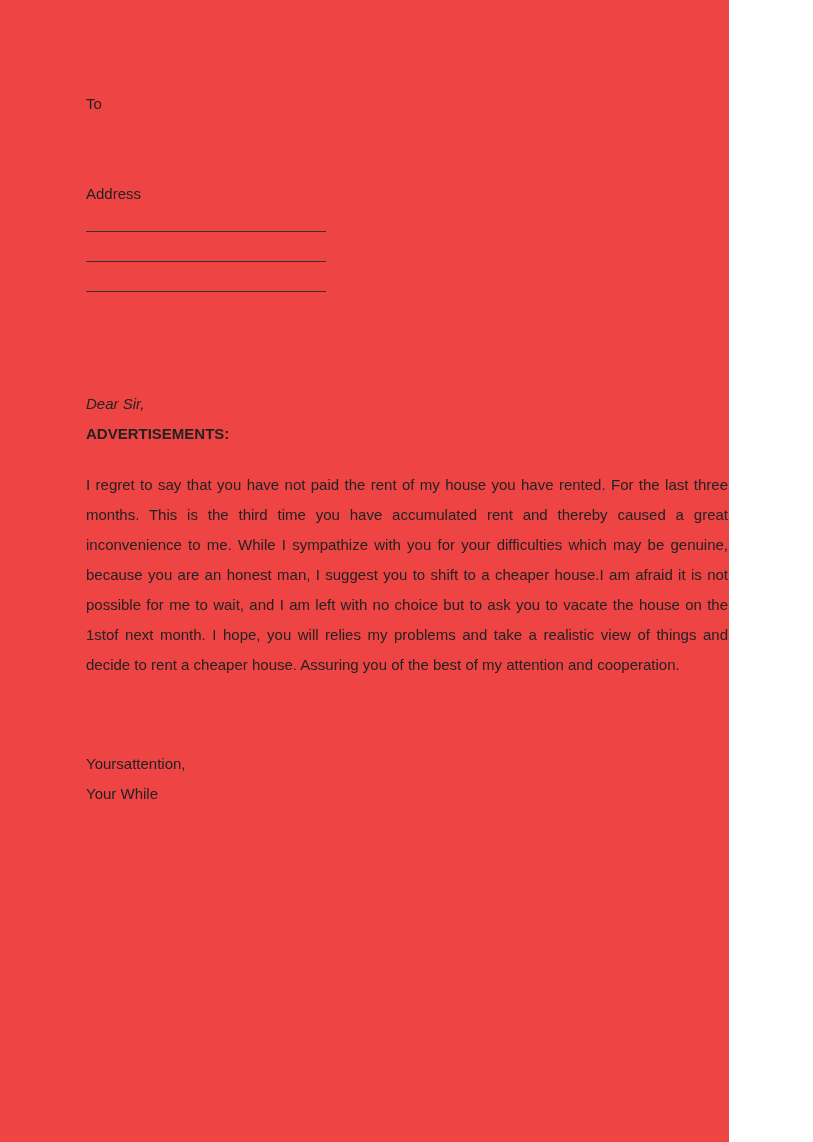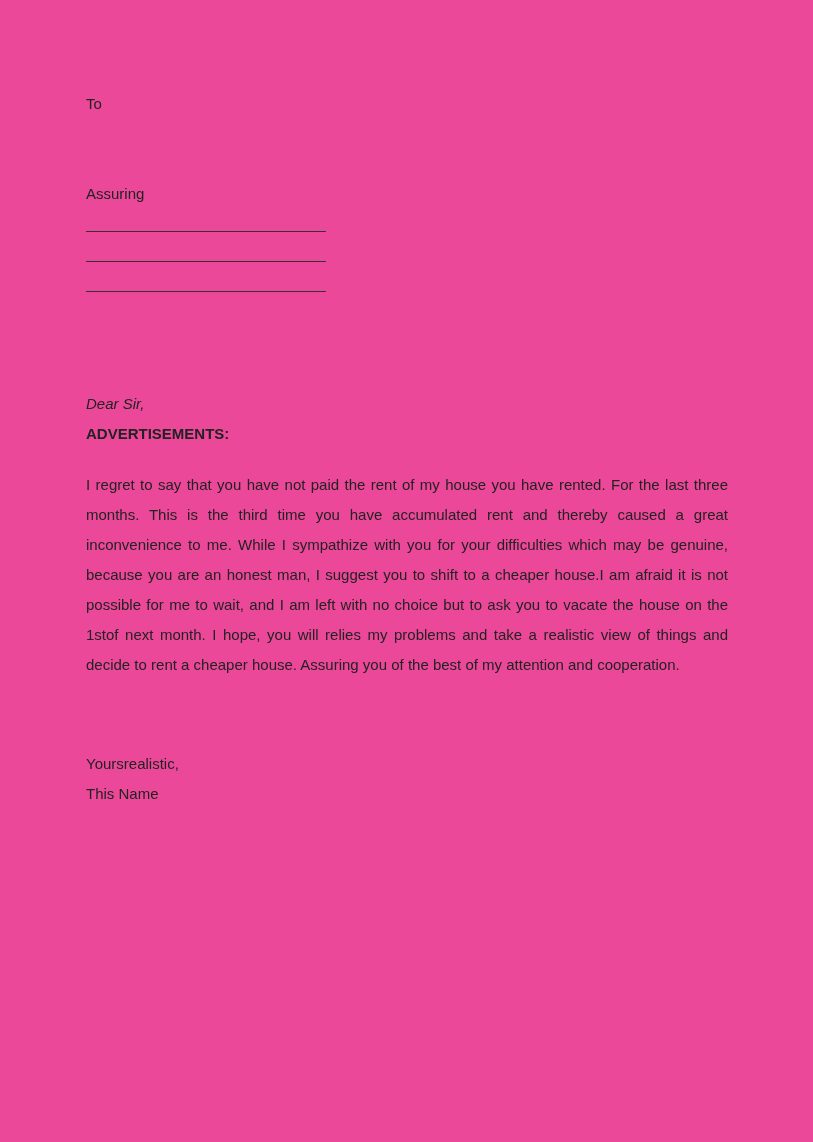--- a/index.html
+++ b/index.html
@@ -12,23 +12,23 @@
       height: 1142px;
       position: relative;
       overflow: hidden;
       font-family: "Liberation Sans", sans-serif;
       color: #222222;
       font-size: 15px;
     }
     .page {
       position: absolute;
       left: 0; top: 0;
-      width: 813px;
+      width: 729px;
       height: 1142px;
-      background: #ec4899;
+      background: #ef4444;
     }
     .line {
       position: absolute;
       left: 86px;
       line-height: 20px;
       white-space: nowrap;
     }
     .rule {
       position: absolute;
       left: 86px;
@@ -55,32 +55,32 @@
       line-height: 20px;
     }
   </style>
 </head>
 <body>
 
 <div class="page">
 
   <div class="line" style="top:94px;">To</div>
 
-  <div class="line" style="top:184px;">Assuring</div>
+  <div class="line" style="top:184px;">Address</div>
 
   <div class="rule" style="top:231px;"></div>
   <div class="rule" style="top:261px;"></div>
   <div class="rule" style="top:291px;"></div>
 
   <div class="line" style="top:394px;font-style:italic;">Dear Sir,</div>
 
   <div class="line" style="top:424px;font-weight:bold;">ADVERTISEMENTS:</div>
 
   <div class="body-text">I regret to say that you have not paid the rent of my house you have rented. For the last three months. This is the third time you have accumulated rent and thereby caused a great inconvenience to me. While I sympathize with you for your difficulties which may be genuine, because you are an honest man, I suggest you to shift to a cheaper house.I am afraid it is not possible for me to wait, and I am left with no choice but to ask you to vacate the house on the 1stof next month. I hope, you will relies my problems and take a realistic view of things and decide to rent a cheaper house. Assuring you of the best of my attention and cooperation.</div>
 
   <div class="closing-row">
     <span>Yours</span>
-    <span>realistic,</span>
+    <span>attention,</span>
   </div>
 
-  <div class="line" style="top:784px;">This Name</div>
+  <div class="line" style="top:784px;">Your While</div>
 
 </div>
 
 </body></html>

